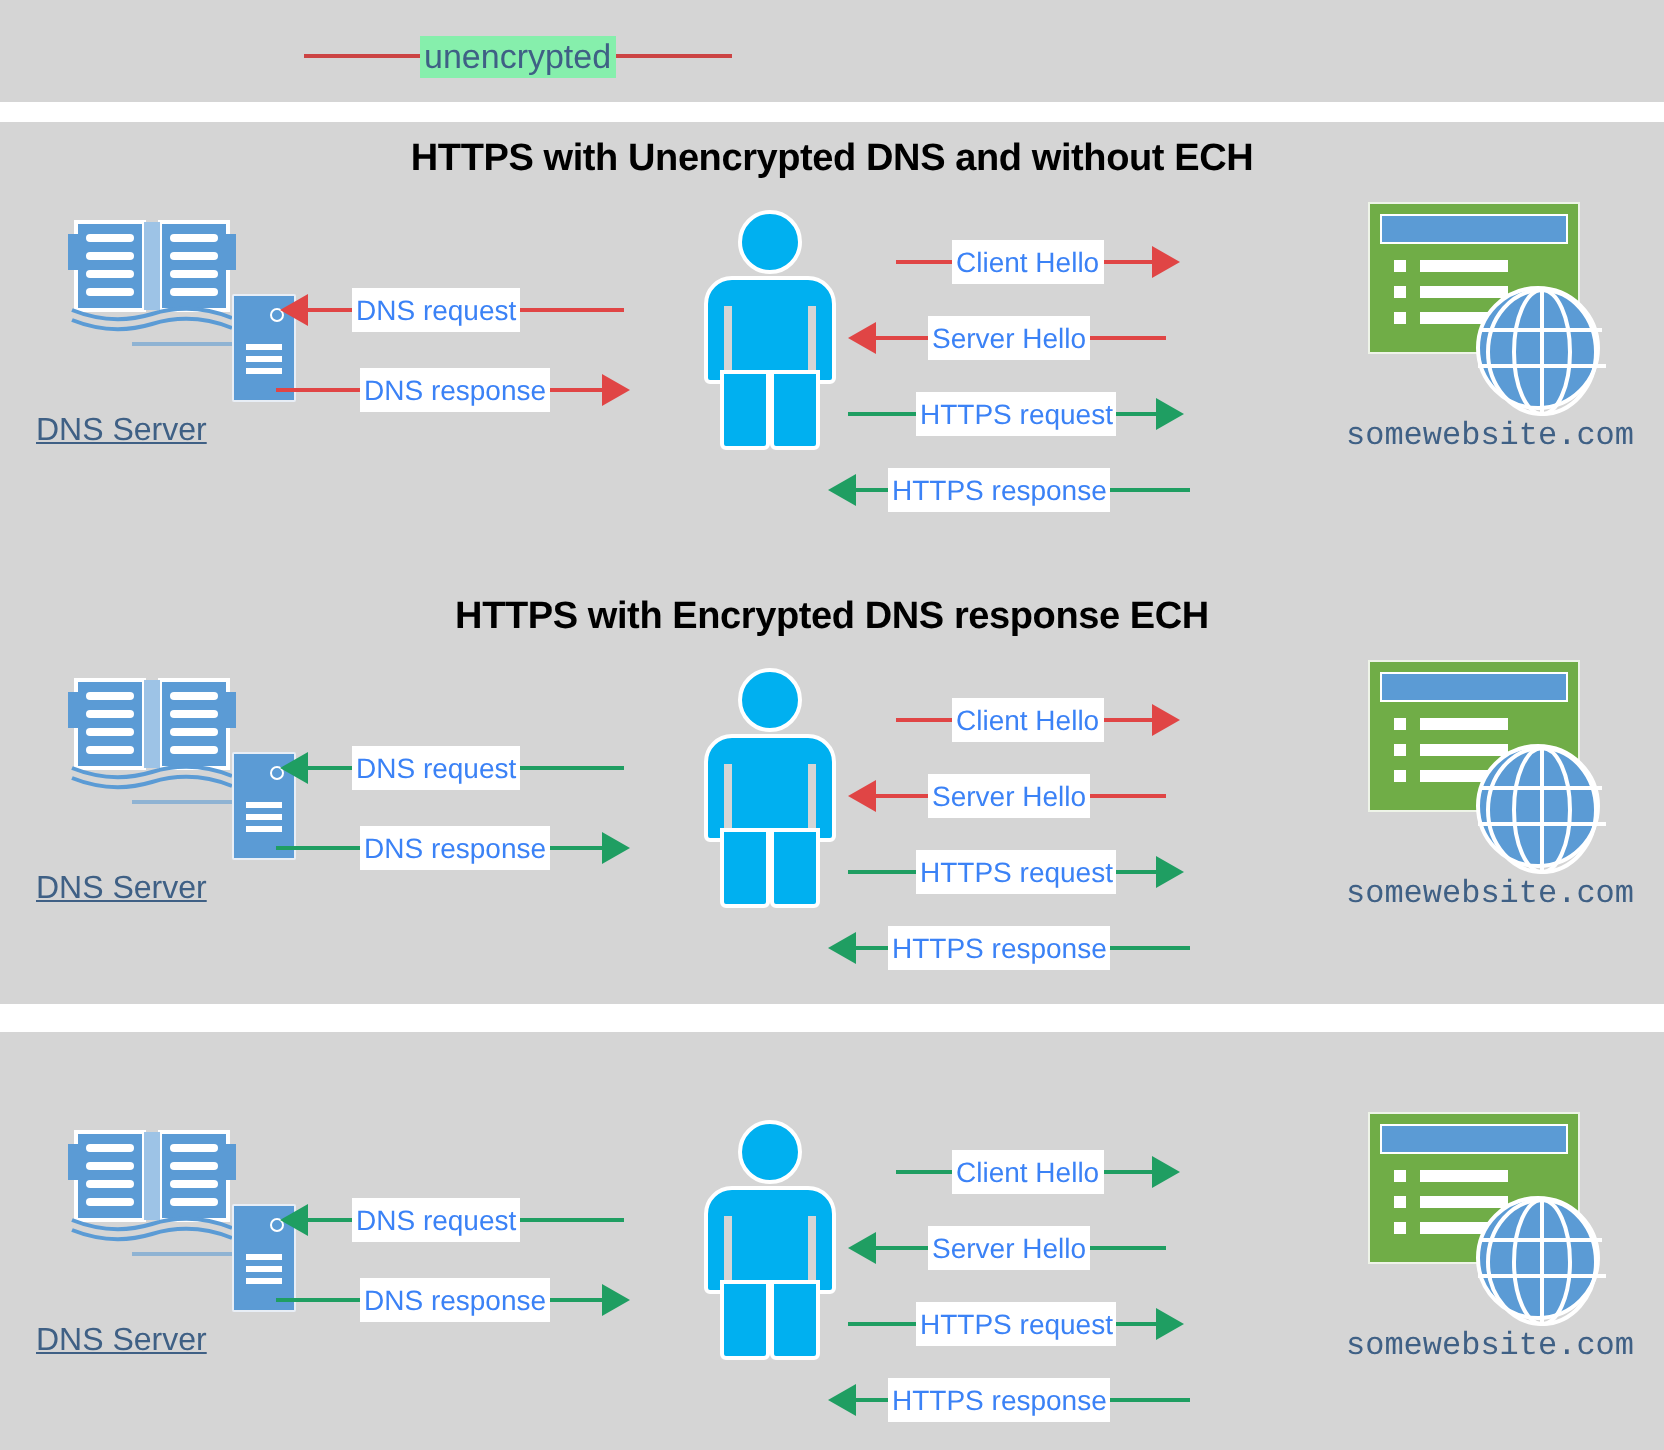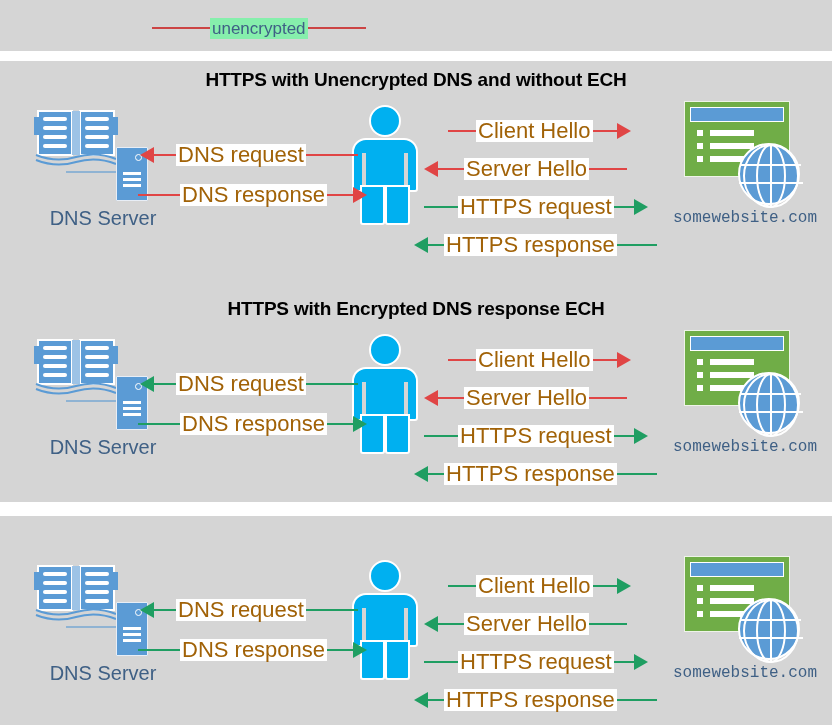--- a/index.html
+++ b/index.html
@@ -48,22 +48,22 @@
     background:#5b9bd5;border:1px solid #e8eef6;border-radius:1px;
   }
   .server-dot{
     position:absolute;right:5px;top:6px;width:5px;height:5px;
     border-radius:50%;border:1px solid #ffffff;
   }
   .server-lines{position:absolute;left:6px;right:6px;top:24px;}
   .server-lines i{display:block;height:3px;background:#ffffff;margin-bottom:3px;}
   .link-line{position:absolute;left:38px;top:68px;width:54px;height:2px;background:#8fb3d3;}
   .dns-caption{
-    position:absolute;left:-10px;top:104px;width:170px;text-align:center;
-    color:#3f6085;font-size:20px;
+    position:absolute;left:-10px;top:104px;width:170px;text-align:left;
+    color:#3f6085;font-size:16px;text-decoration:underline;
   }
 
   
   .person{position:absolute;left:350px;top:44px;width:70px;height:120px;}
   .person-head{
     position:absolute;left:19px;top:0;width:32px;height:32px;border-radius:50%;
     background:#00b0f0;border:2px solid #ffffff;box-sizing:border-box;
   }
   .person-body{
     position:absolute;left:2px;top:33px;width:66px;height:54px;
@@ -102,21 +102,21 @@
   .site-caption{
     position:absolute;left:-10px;top:108px;width:170px;text-align:center;
     color:#3f6085;font-size:16px;white-space:nowrap;
   }
 
   
   .flow{position:absolute;height:24px;display:flex;align-items:center;}
   .flow .seg{height:0;border-top:2px solid #e04545;flex:0 0 auto;}
   .flow.green .seg{border-top-color:#1f9e62;}
   .flow .lbl{
-    background:#ffffff;color:#a16207;font-size:22px;line-height:22px;
+    background:#ffffff;color:#3b82f6;font-size:14px;line-height:22px;
     padding:0 2px;white-space:nowrap;position:relative;z-index:3;
   }
   .head{
     width:0;height:0;border-top:8px solid transparent;border-bottom:8px solid transparent;
     flex:0 0 auto;position:relative;z-index:2;
   }
   .head.right{border-left:14px solid #e04545;}
   .head.left{border-right:14px solid #e04545;}
   .flow.green .head.right{border-left-color:#1f9e62;}
   .flow.green .head.left{border-right-color:#1f9e62;}

